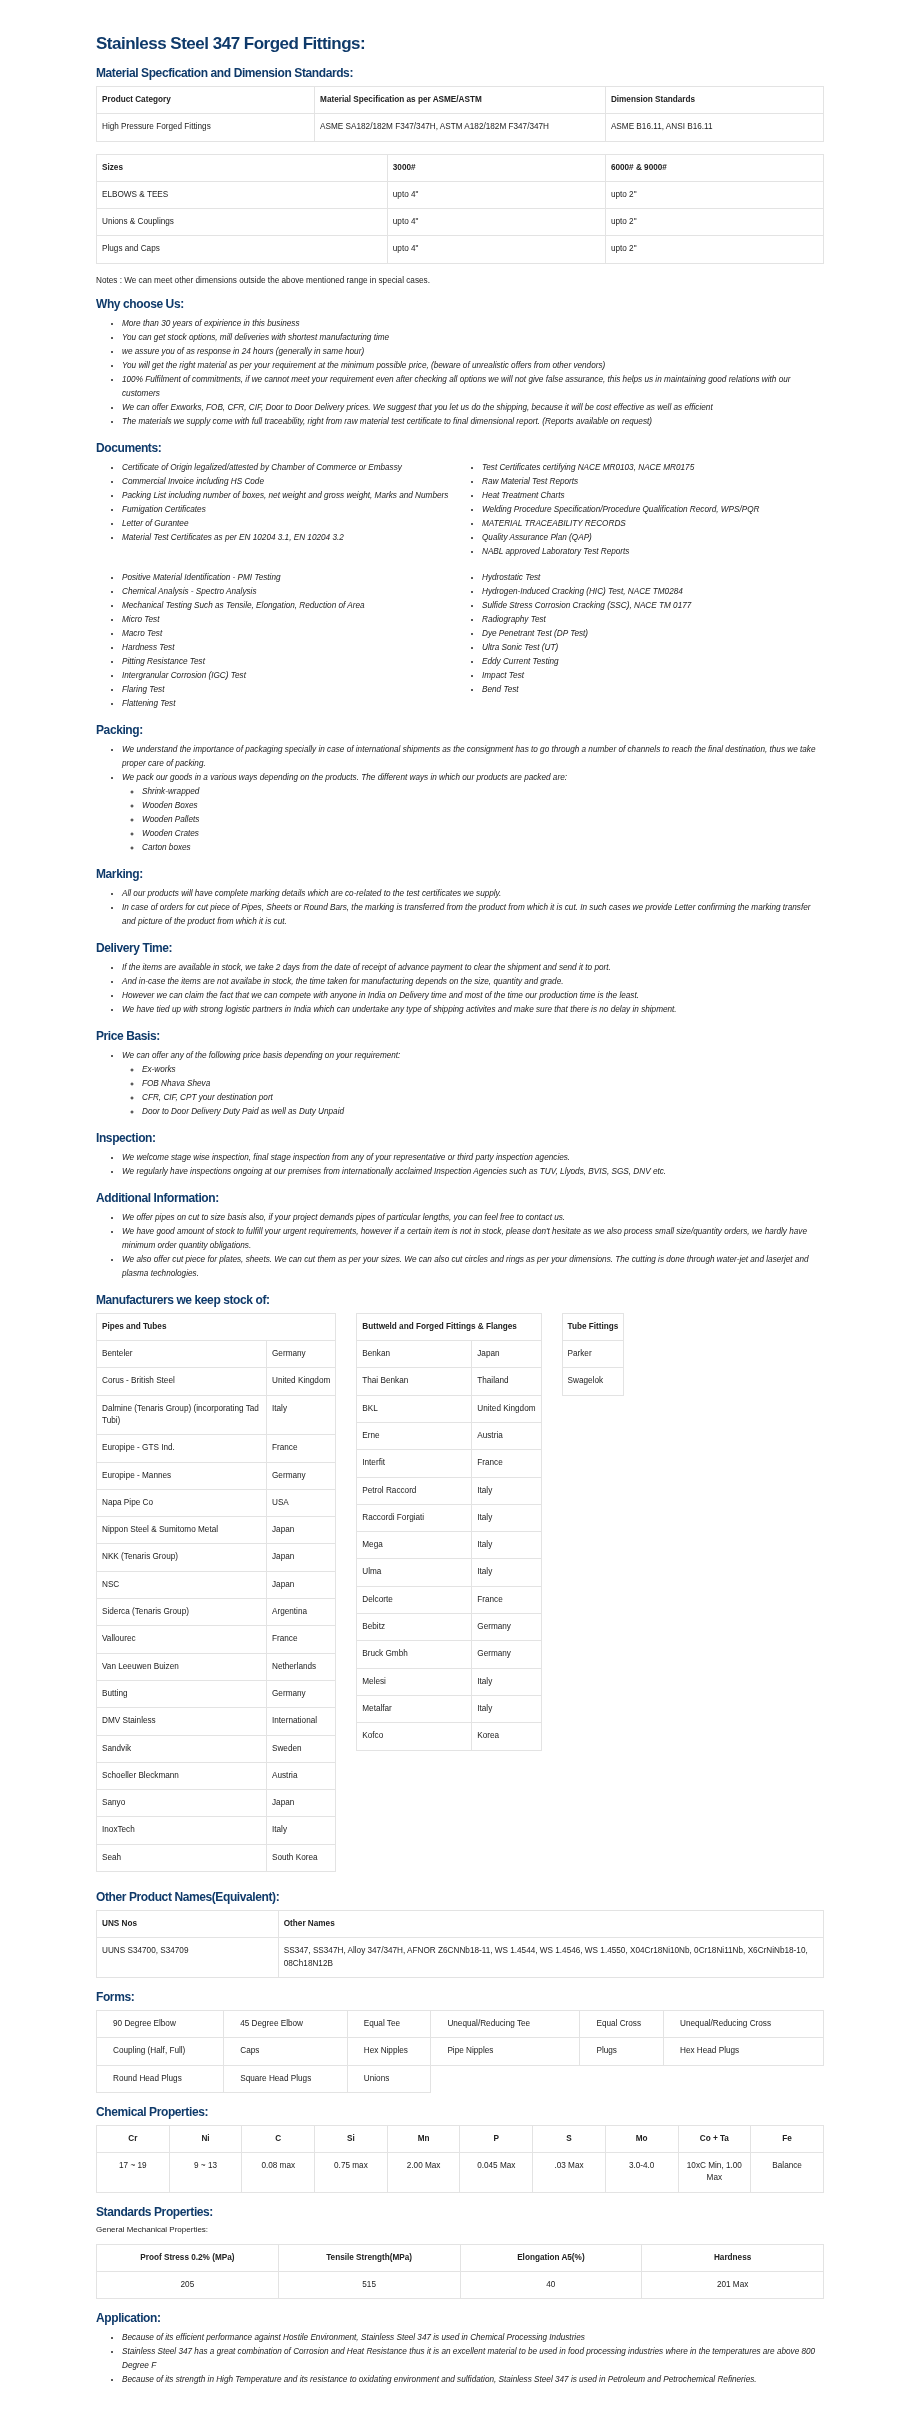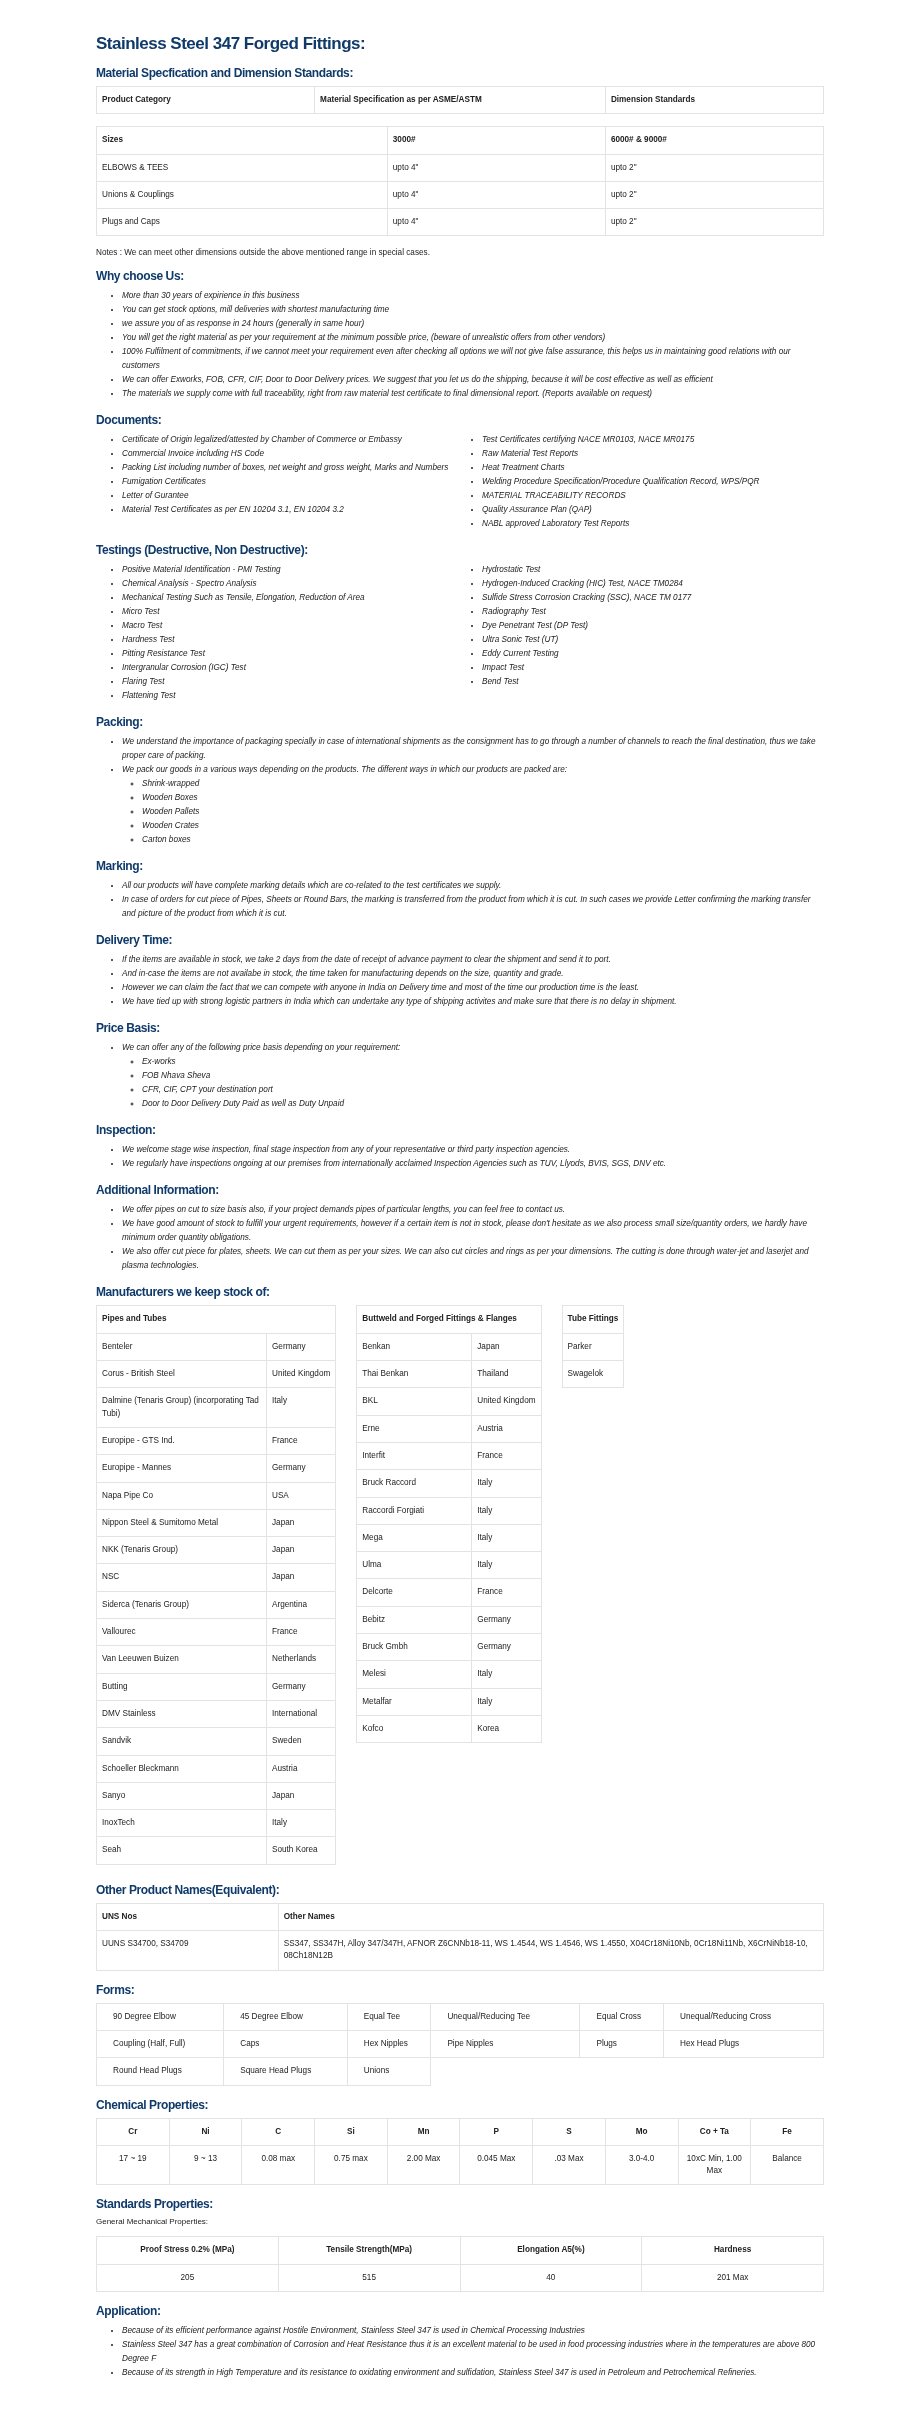--- a/index.html
+++ b/index.html
@@ -70,20 +70,25 @@
 
   <div class="section">
     <h2>Material Specfication and Dimension Standards:</h2>
     <table>
       <tbody>
           <tr>
         <th style="width:30%">Product Category</th>
         <th style="width:40%">Material Specification as per ASME/ASTM</th>
         <th style="width:30%">Dimension Standards</th>
       </tr>
+      <tr>
+        <td>High Pressure Forged Fittings</td>
+        <td>ASME SA182/182M F347/347H, ASTM A182/182M F347/347H</td>
+        <td>ASME B16.11, ANSI B16.11</td>
+      </tr>
     </tbody>
       </table>
   </div>
 
   <div class="section">
     <table>
       <tbody>
           <tr>
         <th style="width:40%">Sizes</th>
         <th style="width:30%">3000#</th>
@@ -139,21 +144,20 @@
         <li>Heat Treatment Charts</li>
         <li>Welding Procedure Specification/Procedure Qualification Record, WPS/PQR</li>
         <li>MATERIAL TRACEABILITY RECORDS</li>
         <li>Quality Assurance Plan (QAP)</li>
         <li>NABL approved Laboratory Test Reports</li>
       </ul>
     </div>
   </div>
 
   <div class="section">
-    <h2>Testings (Destructive, Non Destructive):</h2>
     <div class="two-col">
       <ul class="left">
         <li>Positive Material Identification - PMI Testing</li>
         <li>Chemical Analysis - Spectro Analysis</li>
         <li>Mechanical Testing Such as Tensile, Elongation, Reduction of Area</li>
         <li>Micro Test</li>
         <li>Macro Test</li>
         <li>Hardness Test</li>
         <li>Pitting Resistance Test</li>
         <li>Intergranular Corrosion (IGC) Test</li>
@@ -347,21 +351,21 @@
             </tr>
         <tr>
               <td>Erne</td>
               <td>Austria</td>
             </tr>
         <tr>
               <td>Interfit</td>
               <td>France</td>
             </tr>
         <tr>
-              <td>Bruck Raccord</td>
+              <td>Petrol Raccord</td>
               <td>Italy</td>
             </tr>
         <tr>
               <td>Raccordi Forgiati</td>
               <td>Italy</td>
             </tr>
         <tr>
               <td>Mega</td>
               <td>Italy</td>
             </tr>

